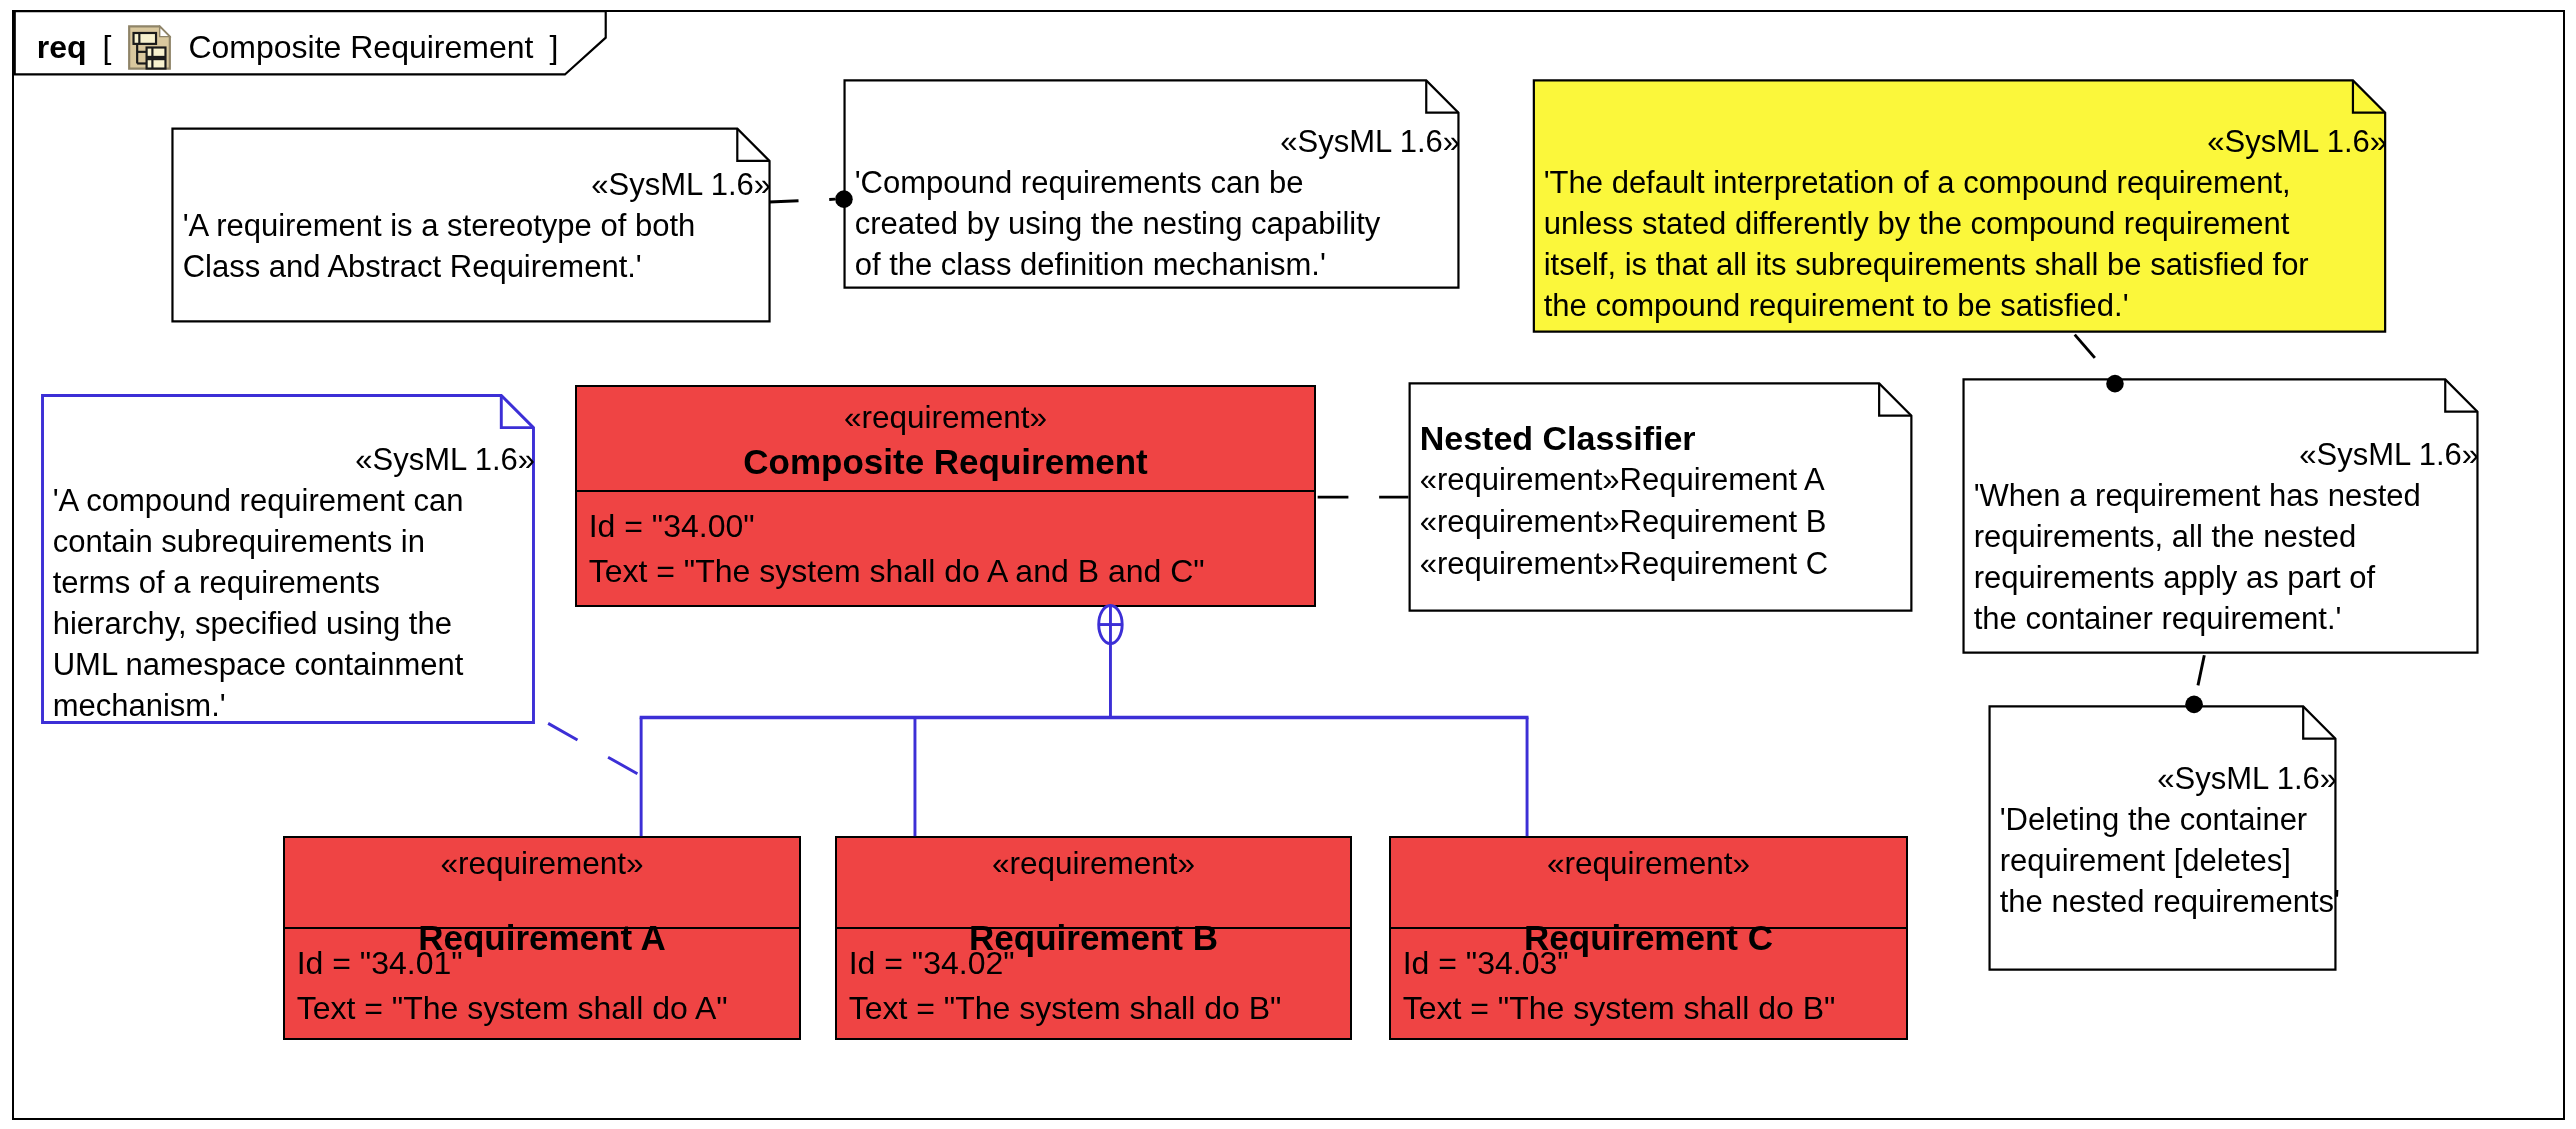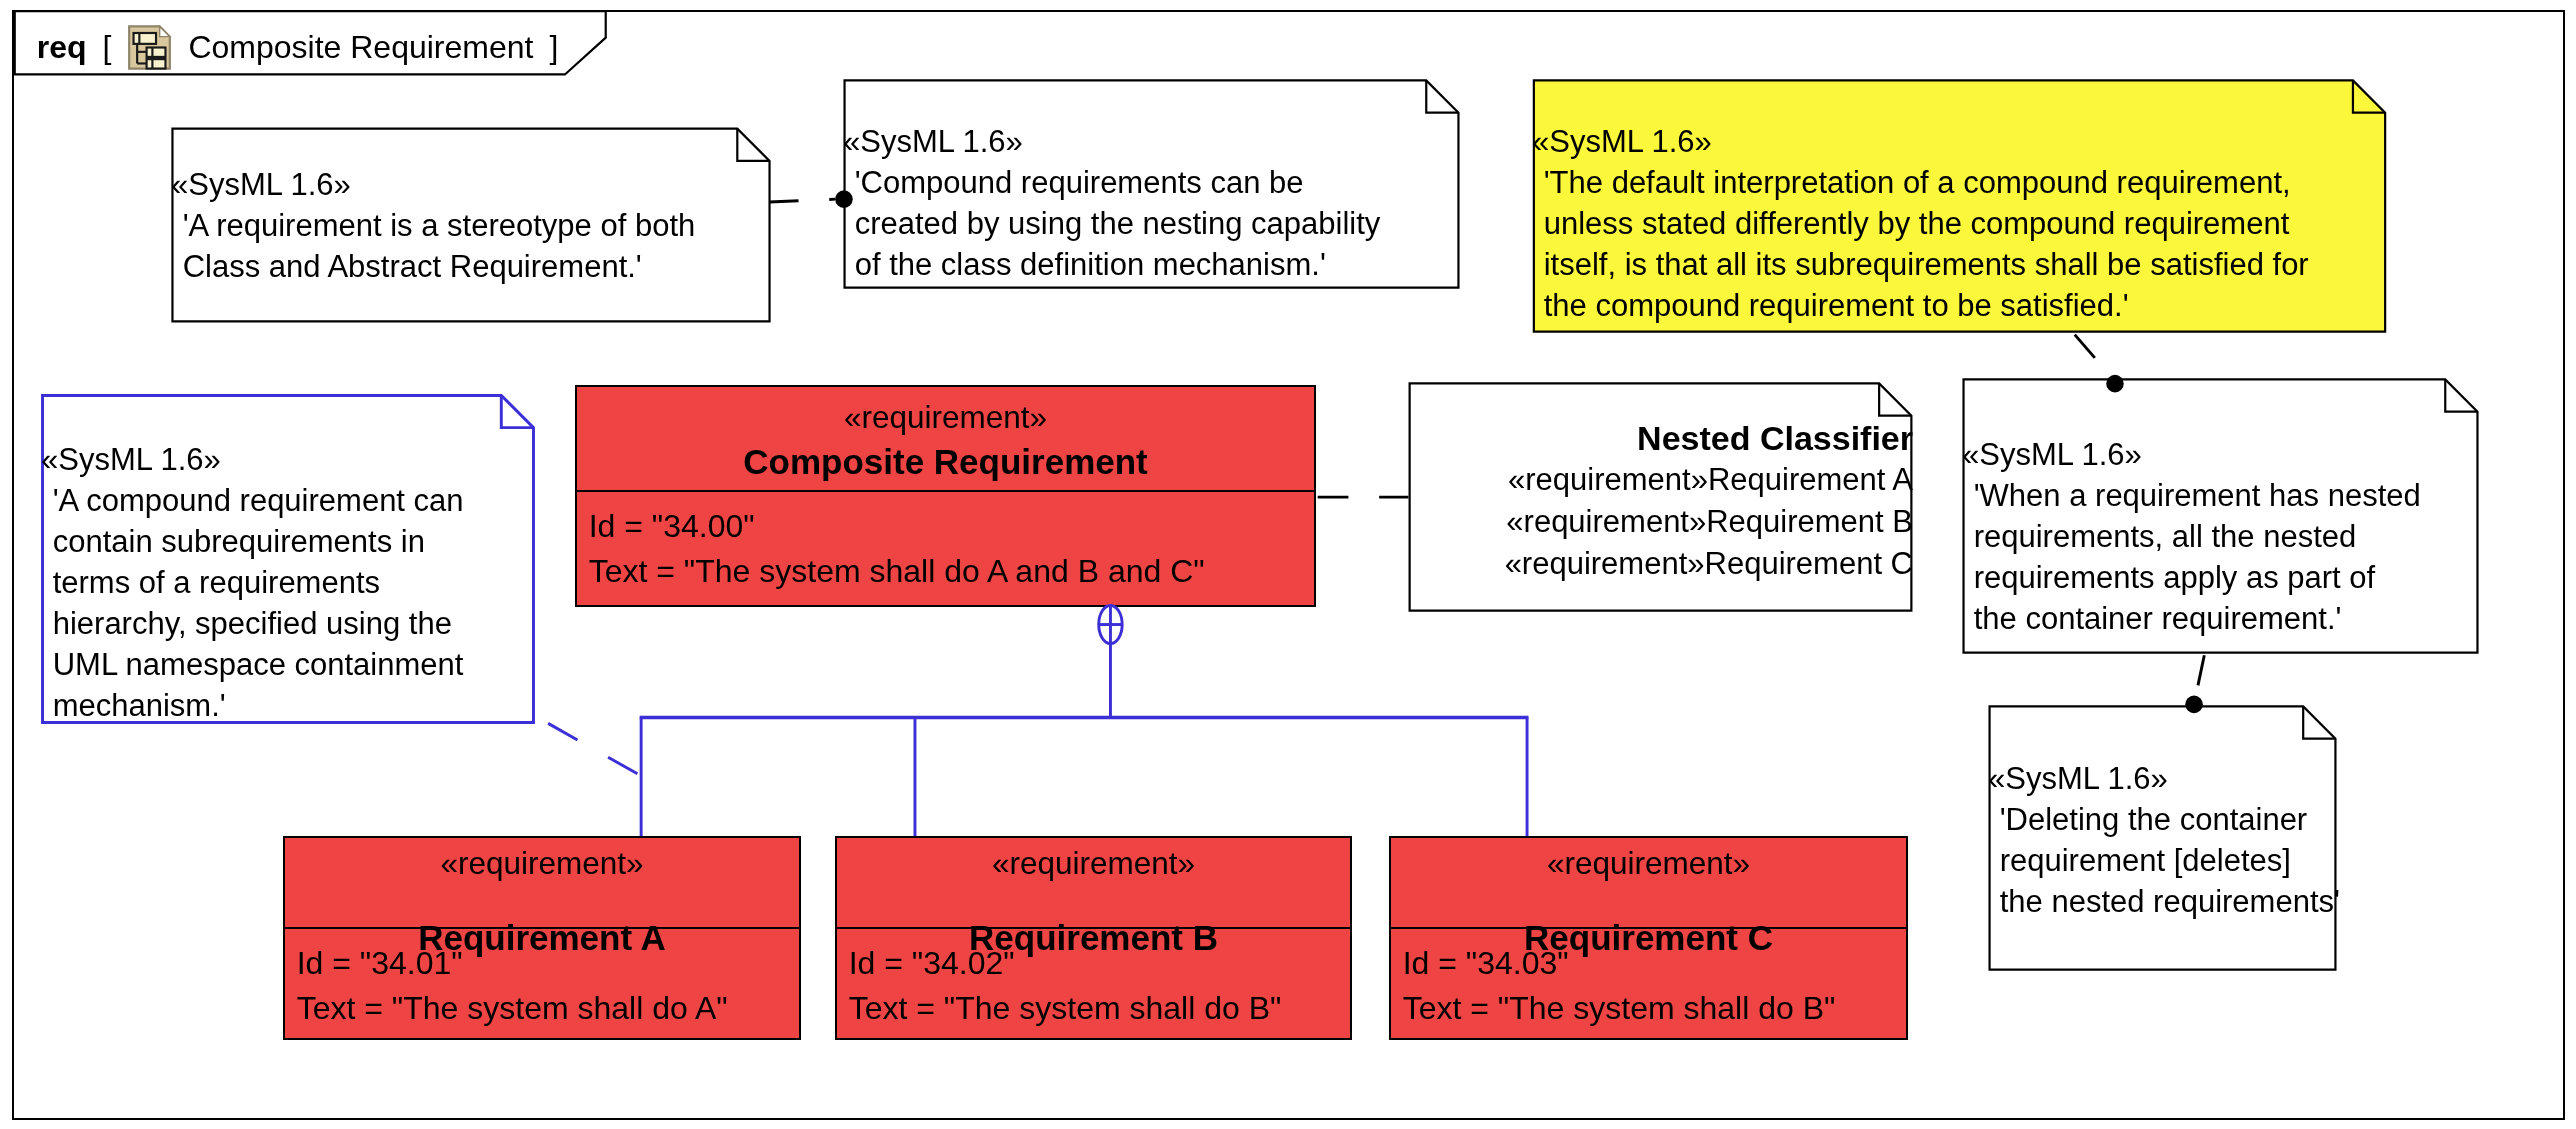--- a/index.html
+++ b/index.html
@@ -17,21 +17,21 @@
   #tab-content {
     position:absolute; left:11.7px; top:9.5px; height:76px; z-index:2;
     display:flex; align-items:center; padding-left:25px; gap:16px;
     font-size:32px;
   }
   #tab-content .kw { font-weight:bold; }
   
   .note { position:absolute; z-index:2; font-size:31px; line-height:41px; }
   .noteshape { position:absolute; left:0; top:0; z-index:0; }
   .ncontent { position:relative; z-index:1; }
-  .stereo { text-align:left; }
+  .stereo { text-align:right; }
   .nline { padding-left:11.7px; white-space:nowrap; }
   .n1 .ncontent { padding-top:37px; }
   .n2 .ncontent { padding-top:42px; }
   .ny .ncontent { padding-top:42px; }
   .nb .ncontent { padding-top:45px; }
   .nn .ncontent { padding-top:35px; }
   .nw .ncontent { padding-top:56px; }
   .nd .ncontent { padding-top:53px; }
   .ntitle { font-weight:bold; font-size:34px; padding-left:11.7px; line-height:42px; }
   .nn .nline { line-height:42px; }
@@ -132,21 +132,21 @@
       <div class="stereo">«SysML 1.6»</div>
       <div class="nline">'A compound requirement can</div>
       <div class="nline">contain subrequirements in</div>
       <div class="nline">terms of a requirements</div>
       <div class="nline">hierarchy, specified using the</div>
       <div class="nline">UML namespace containment</div>
       <div class="nline">mechanism.'</div>
     </div>
   </div>
 
-  <div class="note nn" style="left:1408px;top:382px;width:505px;height:230px;text-align:right;">
+  <div class="note nn" style="left:1408px;top:382px;width:505px;height:230px;">
       <svg class="noteshape" width="505" height="230" viewBox="0 0 689 314">
         <path d="M2,2 L643,2 L687,46 L687,312 L2,312 Z" fill="#ffffff" stroke="#000000" stroke-width="3"></path>
         <path d="M643,2 L643,46 L687,46" fill="none" stroke="#000000" stroke-width="3"></path>
       </svg>
     <div class="ncontent">
       <div class="ntitle">Nested Classifier</div>
       <div class="nline">«requirement»Requirement A</div>
       <div class="nline">«requirement»Requirement B</div>
       <div class="nline">«requirement»Requirement C</div>
     </div>

